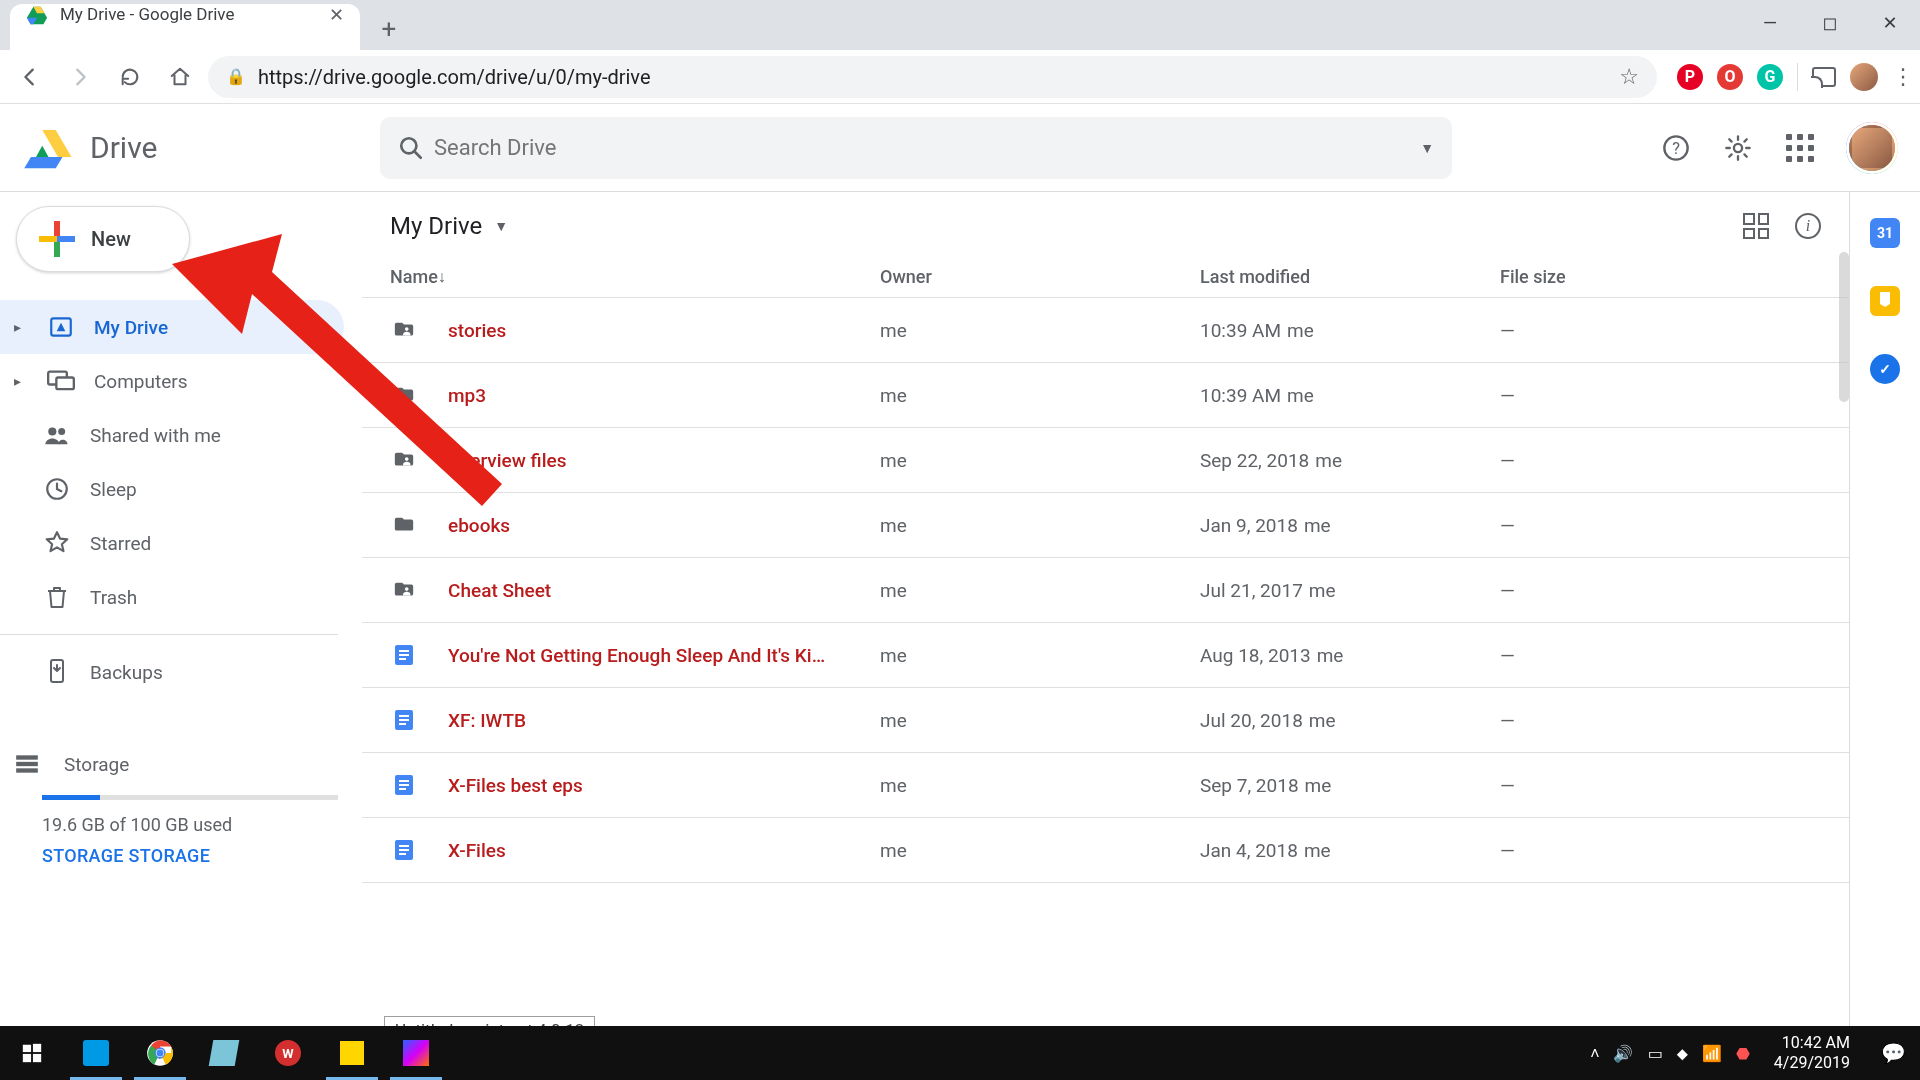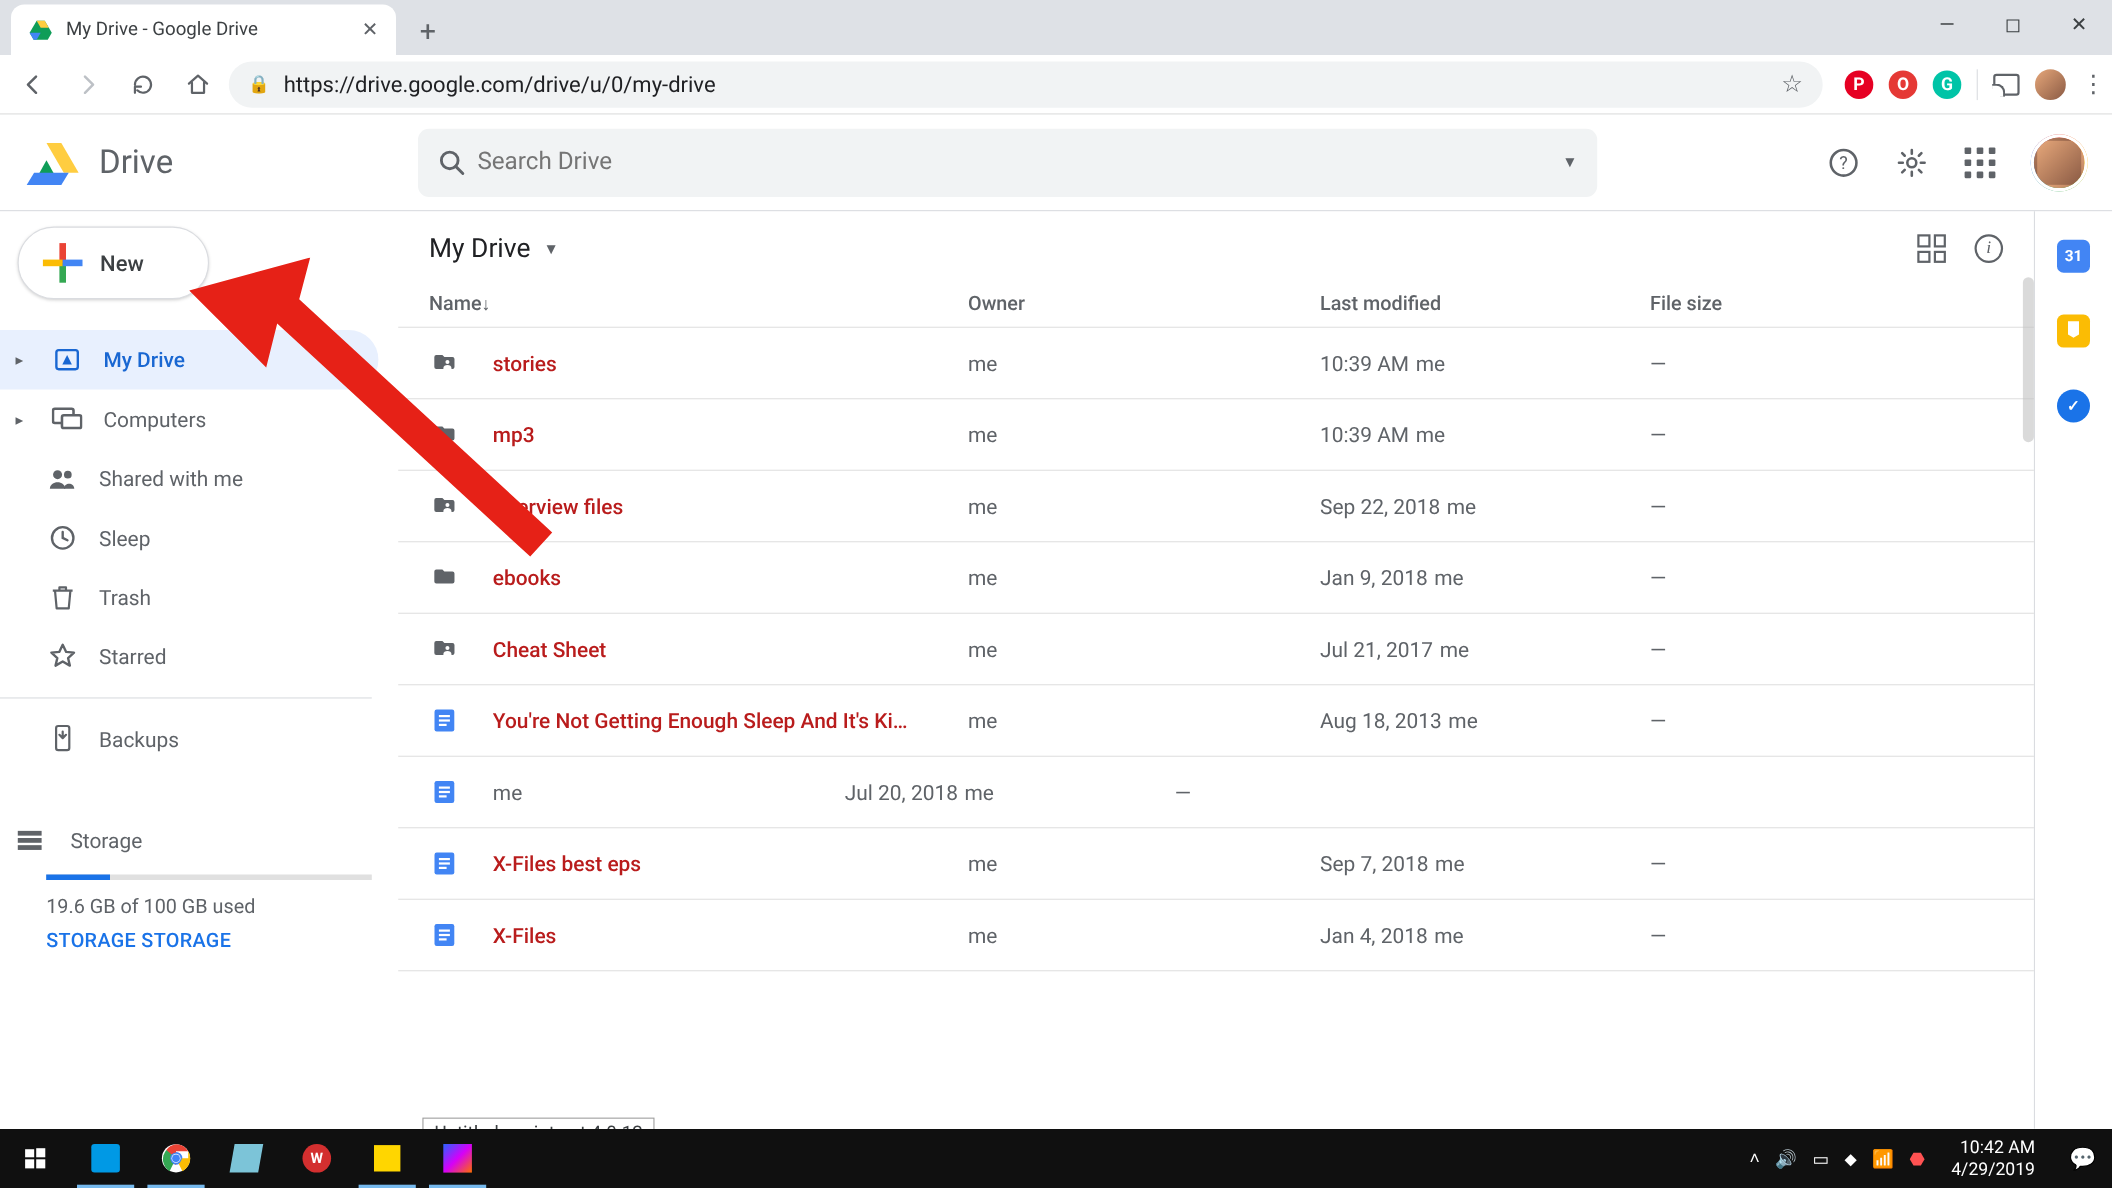--- a/index.html
+++ b/index.html
@@ -1,21 +1,21 @@
 <!DOCTYPE html>
 <html><head>
 <meta charset="utf-8">
 <style>
   * { box-sizing: border-box; margin: 0; padding: 0; font-family: "Segoe UI", Roboto, Arial, sans-serif; }
   html, body { width: 1920px; height: 1080px; overflow: hidden; background: #fff; }
 
   
   .browser-chrome { height: 104px; background: #dee1e6; display: flex; flex-direction: column; }
   .tab-strip { height: 50px; display: flex; align-items: flex-end; padding-left: 10px; }
-  .tab { width: 350px; height: 46px; background: #fff; border-radius: 12px 12px 0 0; display: flex; align-items: center; padding: 0 16px; gap: 12px; position: relative; }
+  .tab { width: 350px; height: 46px; background: #fff; border-radius: 12px 12px 0 0; display: flex; padding: 0 16px; gap: 12px; position: relative; }
   .tab .favicon { width: 22px; height: 22px; }
   .tab-title { font-size: 17px; color: #3c4043; flex: 1; white-space: nowrap; overflow: hidden; text-overflow: ellipsis; }
   .tab-close { color: #5f6368; font-size: 18px; cursor: default; }
   .new-tab-btn { width: 38px; height: 38px; display: flex; align-items:center; justify-content:center; font-size: 26px; color: #5f6368; margin-left: 10px; margin-bottom: 2px;}
   .win-controls { position: absolute; right: 0; top: 0; height: 44px; display: flex; }
   .win-btn { width: 60px; display:flex; align-items:center; justify-content:center; font-size: 18px; color:#3c4043; }
   .addr-row { height: 54px; background: #fff; display:flex; align-items:center; padding: 0 8px; gap: 6px; border-bottom: 1px solid #e0e0e0; }
   .addr-btn { width: 44px; height: 44px; display:flex; align-items:center; justify-content:center; color:#5f6368; border-radius: 50%; }
   .addr-btn.disabled { color:#bdc1c6; }
   .omnibox { flex:1; height: 42px; background:#f1f3f4; border-radius: 21px; display:flex; align-items:center; padding: 0 18px; gap: 12px; color:#202124; font-size: 20px; }
@@ -308,33 +308,33 @@
         <span class="nicon">
             <svg width="26" height="26" viewBox="0 0 24 24">
               <circle cx="12" cy="12" r="9" stroke="#5f6368" stroke-width="2" fill="none"></circle>
               <path d="M12 7v5l4 2" stroke="#5f6368" stroke-width="2" fill="none" stroke-linecap="round"></path>
             </svg>
           </span>
         <span>Sleep</span>
       </div>
       <div class="nav-item sub">
         <span class="nicon">
+            <svg width="26" height="26" viewBox="0 0 24 24">
+              <path d="M12 2l2.9 6 6.6.6-5 4.5 1.5 6.4L12 16l-6 3.5 1.5-6.4-5-4.5 6.6-.6z" stroke="#5f6368" stroke-width="2" fill="none" stroke-linejoin="round"></path>
+            </svg>
+          </span>
+        <span>Starred</span>
+      </div>
+      <div class="nav-item sub">
+        <span class="nicon">
             <svg width="24" height="26" viewBox="0 0 24 26">
               <path d="M5 7h14l-1.5 16h-11zM3 7h18M9 7V4h6v3" stroke="#5f6368" stroke-width="2" fill="none" stroke-linejoin="round"></path>
             </svg>
           </span>
         <span>Trash</span>
-      </div>
-      <div class="nav-item sub">
-        <span class="nicon">
-            <svg width="26" height="26" viewBox="0 0 24 24">
-              <path d="M12 2l2.9 6 6.6.6-5 4.5 1.5 6.4L12 16l-6 3.5 1.5-6.4-5-4.5 6.6-.6z" stroke="#5f6368" stroke-width="2" fill="none" stroke-linejoin="round"></path>
-            </svg>
-          </span>
-        <span>Starred</span>
       </div>
       <div class="nav-sep"></div>
       <div class="nav-item sub">
         <span class="nicon">
             <svg width="24" height="28" viewBox="0 0 24 28">
               <rect x="6" y="2" width="12" height="22" rx="2" stroke="#5f6368" stroke-width="2" fill="none"></rect>
               <path d="M12 7v6m0 0l-3-3m3 3l3-3" stroke="#5f6368" stroke-width="2" fill="none" stroke-linecap="round" stroke-linejoin="round"></path>
             </svg>
           </span>
         <span>Backups</span>
@@ -454,20 +454,21 @@
             <span class="fowner">me</span>
             <span class="fmod">Aug 18, 2013<span class="by">me</span></span>
             <span class="fsize">—</span>
           </div>
           <div class="row">
             <span class="ficon">
               <svg class="doc-svg" width="24" height="26" viewBox="0 0 24 24">
                 <use href="#ic-doc"></use>
               </svg>
             </span>
+            <span class="fname">XF: IWTB</span>
             <span class="fowner">me</span>
             <span class="fmod">Jul 20, 2018<span class="by">me</span></span>
             <span class="fsize">—</span>
           </div>
           <div class="row">
             <span class="ficon">
               <svg class="doc-svg" width="24" height="26" viewBox="0 0 24 24">
                 <use href="#ic-doc"></use>
               </svg>
             </span>

